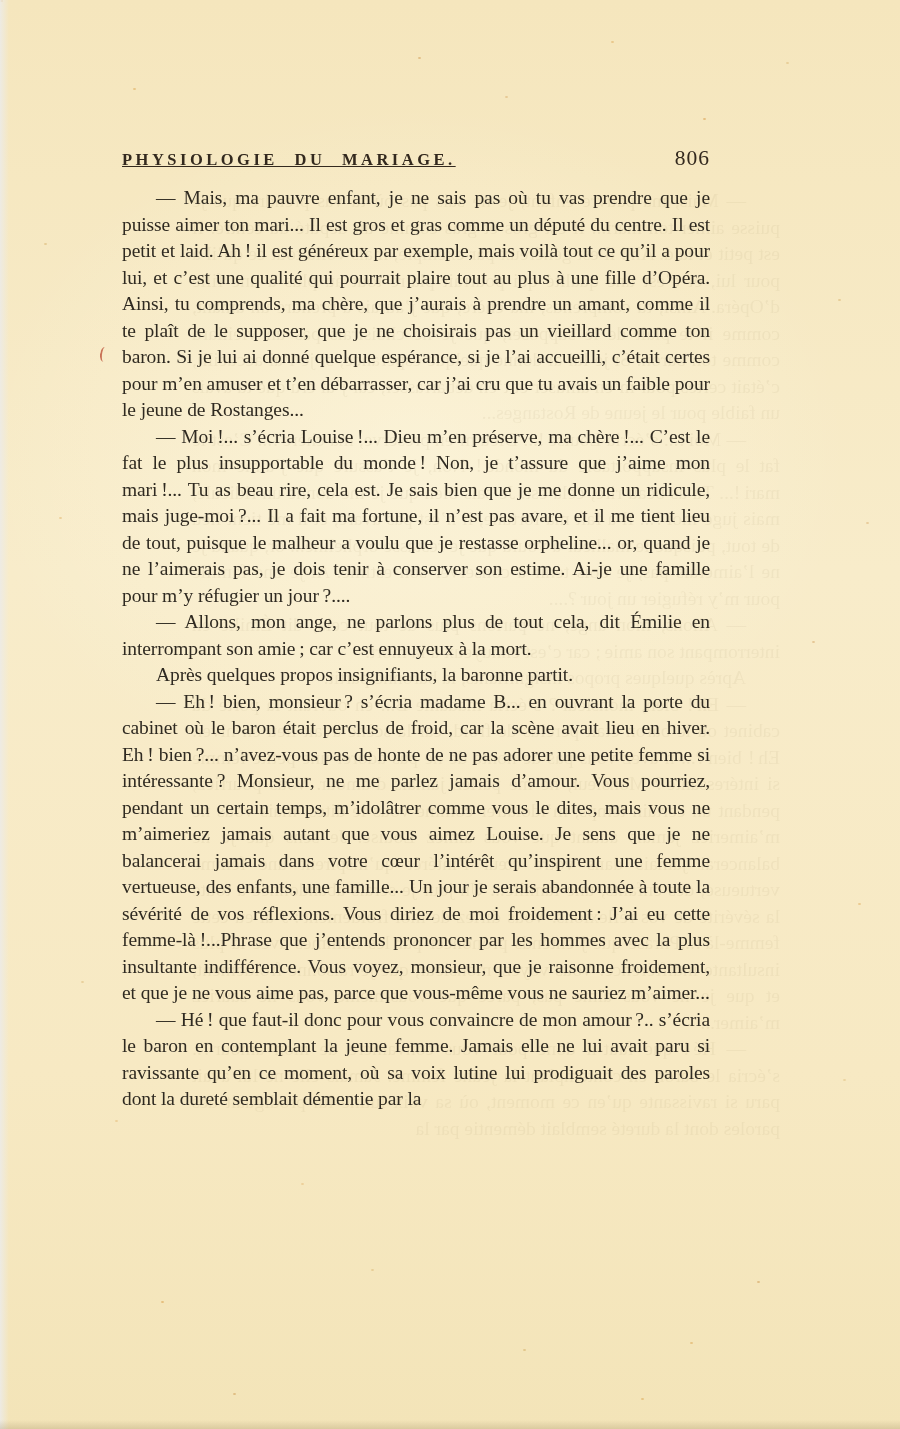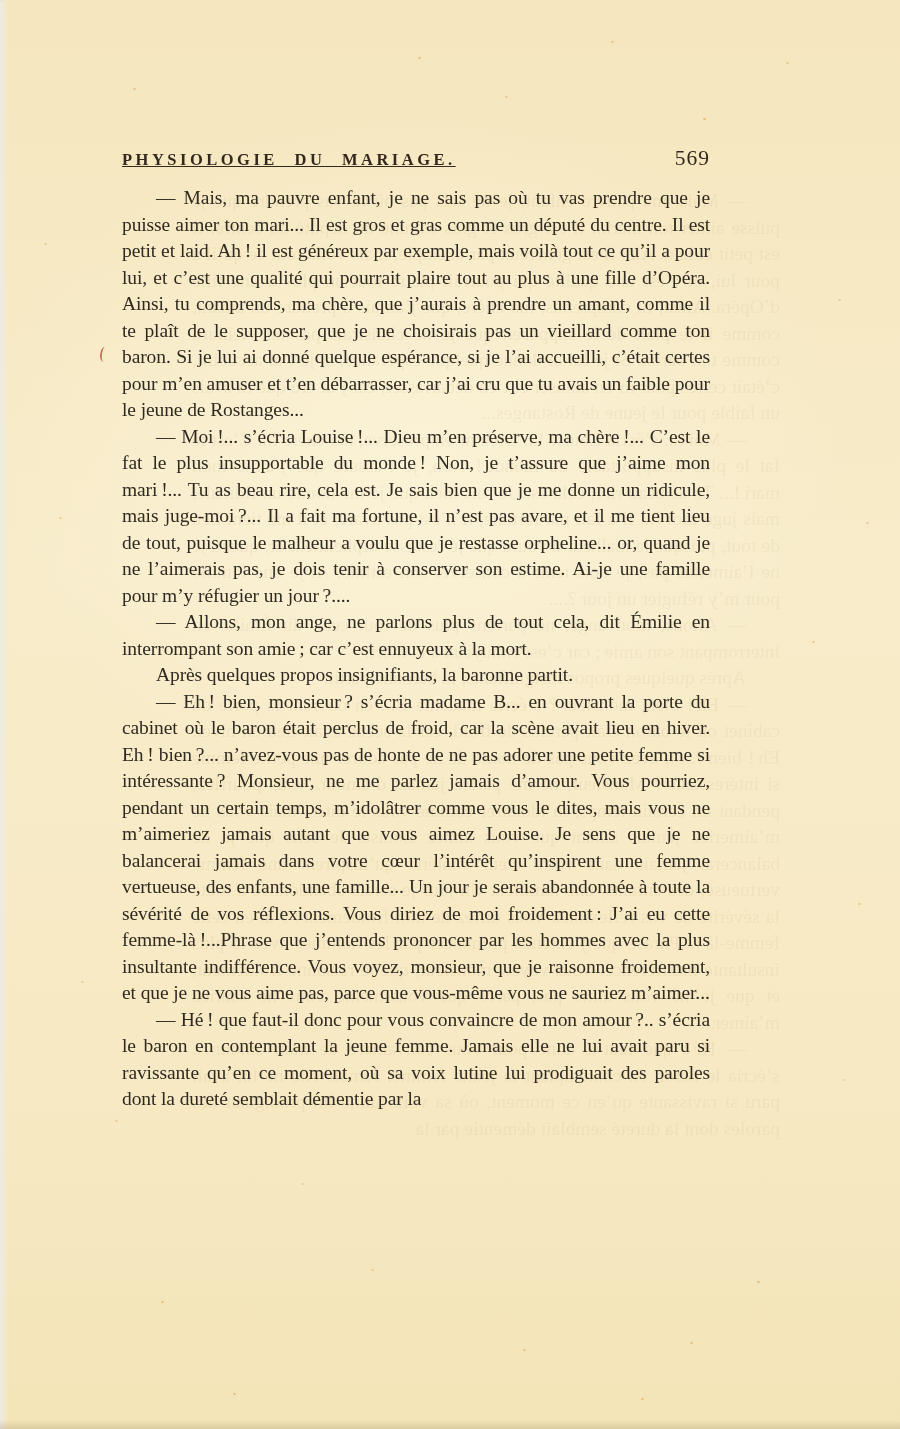--- a/index.html
+++ b/index.html
@@ -152,21 +152,21 @@
     <p>— Mais, ma pauvre enfant, je ne sais pas où tu vas prendre que je puisse aimer ton mari... Il est gros et gras comme un député du centre. Il est petit et laid. Ah ! il est généreux par exemple, mais voilà tout ce qu’il a pour lui, et c’est une qualité qui pourrait plaire tout au plus à une fille d’Opéra. Ainsi, tu comprends, ma chère, que j’aurais à prendre un amant, comme il te plaît de le supposer, que je ne choisirais pas un vieillard comme ton baron. Si je lui ai donné quelque espérance, si je l’ai accueilli, c’était certes pour m’en amuser et t’en débarrasser, car j’ai cru que tu avais un faible pour le jeune de Rostanges...</p>
     <p>— Moi !... s’écria Louise !... Dieu m’en préserve, ma chère !... C’est le fat le plus insupportable du monde ! Non, je t’assure que j’aime mon mari !... Tu as beau rire, cela est. Je sais bien que je me donne un ridicule, mais juge-moi ?... Il a fait ma fortune, il n’est pas avare, et il me tient lieu de tout, puisque le malheur a voulu que je restasse orpheline... or, quand je ne l’aimerais pas, je dois tenir à conserver son estime. Ai-je une famille pour m’y réfugier un jour ?....</p>
     <p>— Allons, mon ange, ne parlons plus de tout cela, dit Émilie en interrompant son amie ; car c’est ennuyeux à la mort.</p>
     <p>Après quelques propos insignifiants, la baronne partit.</p>
     <p>— Eh ! bien, monsieur ? s’écria madame B... en ouvrant la porte du cabinet où le baron était perclus de froid, car la scène avait lieu en hiver. Eh ! bien ?... n’avez-vous pas de honte de ne pas adorer une petite femme si intéressante ? Monsieur, ne me parlez jamais d’amour. Vous pourriez, pendant un certain temps, m’idolâtrer comme vous le dites, mais vous ne m’aimeriez jamais autant que vous aimez Louise. Je sens que je ne balancerai jamais dans votre cœur l’intérêt qu’inspirent une femme vertueuse, des enfants, une famille... Un jour je serais abandonnée à toute la sévérité de vos réflexions. Vous diriez de moi froidement : J’ai eu cette femme-là !...Phrase que j’entends prononcer par les hommes avec la plus insultante indifférence. Vous voyez, monsieur, que je raisonne froidement, et que je ne vous aime pas, parce que vous-même vous ne sauriez m’aimer...</p>
     <p>— Hé ! que faut-il donc pour vous convaincre de mon amour ?.. s’écria le baron en contemplant la jeune femme. Jamais elle ne lui avait paru si ravissante qu’en ce moment, où sa voix lutine lui prodiguait des paroles dont la dureté semblait démentie par la</p>
   </div>
 
   <header class="running-head">
     <span class="head-title">PHYSIOLOGIE DU MARIAGE.</span>
-    <span class="page-number">569</span>
+    <span class="page-number">806</span>
   </header>
 
   <main class="text-block">
     <p class="para">— Mais, ma pauvre enfant, je ne sais pas où tu vas prendre que je puisse aimer ton mari... Il est gros et gras comme un député du centre. Il est petit et laid. Ah ! il est généreux par exemple, mais voilà tout ce qu’il a pour lui, et c’est une qualité qui pourrait plaire tout au plus à une fille d’Opéra. Ainsi, tu comprends, ma chère, que j’aurais à prendre un amant, comme il te plaît de le supposer, que je ne choisirais pas un vieillard comme ton baron. Si je lui ai donné quelque espérance, si je l’ai accueilli, c’était certes pour m’en amuser et t’en débarrasser, car j’ai cru que tu avais un faible pour le jeune de Rostanges...</p>
     <p class="para">— Moi !... s’écria Louise !... Dieu m’en préserve, ma chère !... C’est le fat le plus insupportable du monde ! Non, je t’assure que j’aime mon mari !... Tu as beau rire, cela est. Je sais bien que je me donne un ridicule, mais juge-moi ?... Il a fait ma fortune, il n’est pas avare, et il me tient lieu de tout, puisque le malheur a voulu que je restasse orpheline... or, quand je ne l’aimerais pas, je dois tenir à conserver son estime. Ai-je une famille pour m’y réfugier un jour ?....</p>
     <p class="para">— Allons, mon ange, ne parlons plus de tout cela, dit Émilie en interrompant son amie ; car c’est ennuyeux à la mort.</p>
     <p class="para">Après quelques propos insignifiants, la baronne partit.</p>
     <p class="para">— Eh ! bien, monsieur ? s’écria madame B... en ouvrant la porte du cabinet où le baron était perclus de froid, car la scène avait lieu en hiver. Eh ! bien ?... n’avez-vous pas de honte de ne pas adorer une petite femme si intéressante ? Monsieur, ne me parlez jamais d’amour. Vous pourriez, pendant un certain temps, m’idolâtrer comme vous le dites, mais vous ne m’aimeriez jamais autant que vous aimez Louise. Je sens que je ne balancerai jamais dans votre cœur l’intérêt qu’inspirent une femme vertueuse, des enfants, une famille... Un jour je serais abandonnée à toute la sévérité de vos réflexions. Vous diriez de moi froidement : J’ai eu cette femme-là !...Phrase que j’entends prononcer par les hommes avec la plus insultante indifférence. Vous voyez, monsieur, que je raisonne froidement, et que je ne vous aime pas, parce que vous-même vous ne sauriez m’aimer...</p>
     <p class="para">— Hé ! que faut-il donc pour vous convaincre de mon amour ?.. s’écria le baron en contemplant la jeune femme. Jamais elle ne lui avait paru si ravissante qu’en ce moment, où sa voix lutine lui prodiguait des paroles dont la dureté semblait démentie par la</p>
   </main>

